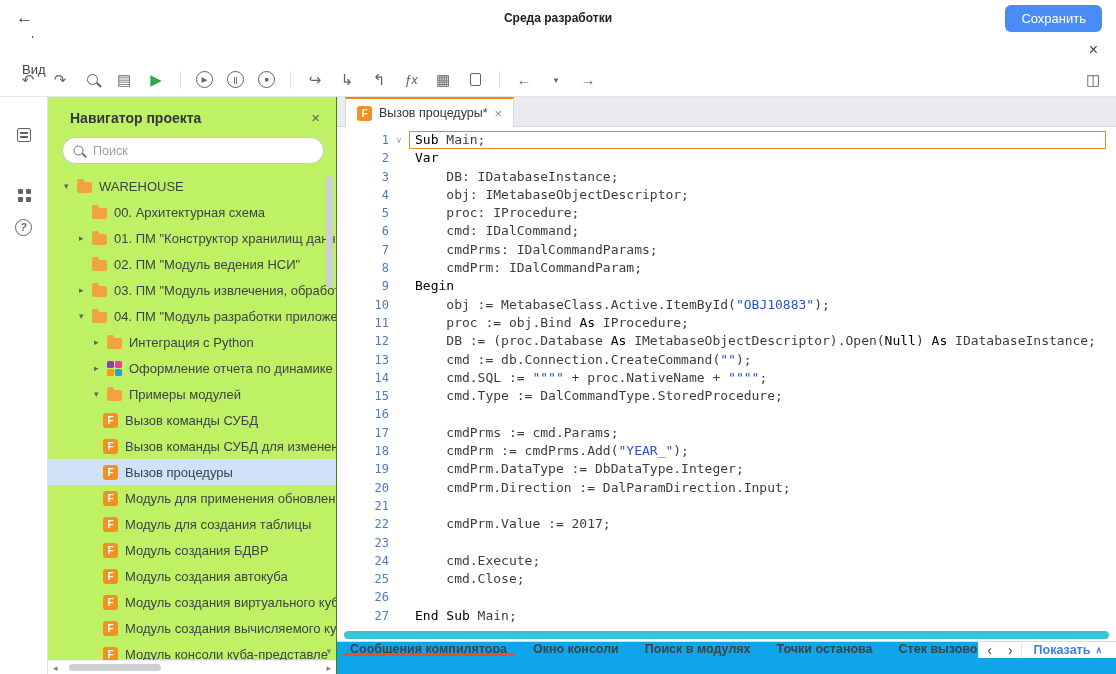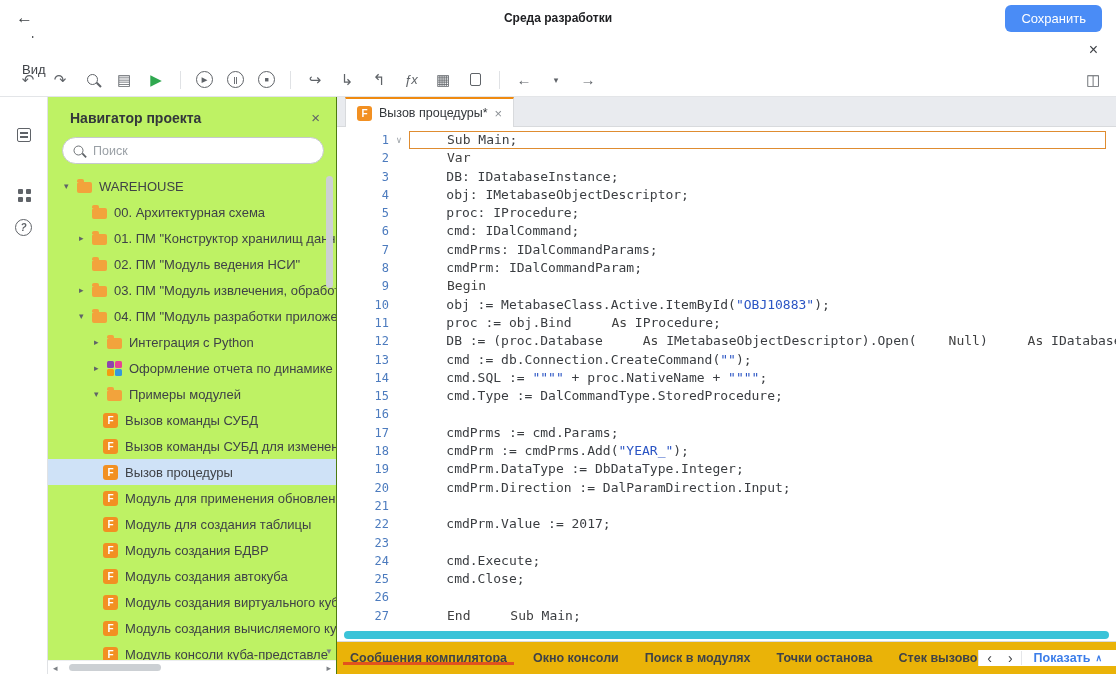--- a/index.html
+++ b/index.html
@@ -83,29 +83,29 @@
   .tab{display:inline-flex;align-items:center;gap:7px;padding:0 11px;background:#fff;height:30px;margin-left:8px;
      border-top:2px solid #ef8a10;border-left:1px solid #d8dadd;border-right:1px solid #d8dadd;margin-bottom:-1px;
      font-size:12.5px;color:#33373b;cursor:pointer;}
   .tab .module{width:15px;height:15px;}
   .tab-close{color:#8a8f94;font-size:13px;cursor:pointer;}
   .code{flex:1;overflow:hidden;font-family:"DejaVu Sans Mono",monospace;font-size:13px;padding-top:4px;position:relative;}
   .cline{display:flex;height:18.3px;line-height:18.3px;position:relative;}
   .ln{width:52px;text-align:right;color:#4c7bbe;font-size:12px;flex:none;}
   .fold{width:20px;text-align:center;color:#9aa0a6;font-size:9px;flex:none;}
   .ct{white-space:pre;padding-left:6px;}
-  .tk-kw{color:#404040;margin-left:32px;}
+  .tk-kw{color:#000000;}
   .tk-s{color:#2b55c4;}
   .tk-t{color:#3a3d41;margin-top:43px;}
   .tk-n{color:#3a3d41;}
   .cline.cur::after{content:"";position:absolute;left:72px;right:10px;top:0;bottom:0;border:1px solid #df8c30;pointer-events:none;}
   .code-hscroll{height:12px;display:flex;align-items:center;padding:0 3px;}
   .cyan{height:8px;border-radius:4px;background:#3bc3d8;width:99%;margin:0 auto;cursor:pointer;}
   
-  .bottombar{height:33px;border-top:1px solid #d9dbde;display:flex;align-items:center;background:#eab308;position:relative;}
+  .bottombar{height:33px;border-top:1px solid #d9dbde;display:flex;align-items:flex-start;background:#0ea5e9;position:relative;}
   .btabs{display:flex;overflow:hidden;flex:1;min-width:0;}
   .btab{padding:0 13px;display:flex;align-items:center;font-size:12.5px;font-weight:600;color:#3f4247;
      white-space:nowrap;position:relative;cursor:pointer;}
   .btab.active::after{content:"";position:absolute;left:6px;right:6px;bottom:0;height:3px;background:#e2531d;}
   .bcontrols{flex:none;display:flex;align-items:center;background:#fff;border-left:1px solid #e4e6e9;}
   .navbtn{padding:0 8px;font-size:14px;color:#3f4247;cursor:pointer;}
   .show{display:flex;align-items:center;gap:5px;color:#3b7de9;font-weight:600;font-size:12.5px;
      padding:0 14px 0 12px;border-left:1px solid #e4e6e9;height:100%;cursor:pointer;}
   .show .caret{font-size:9px;}
 </style>

